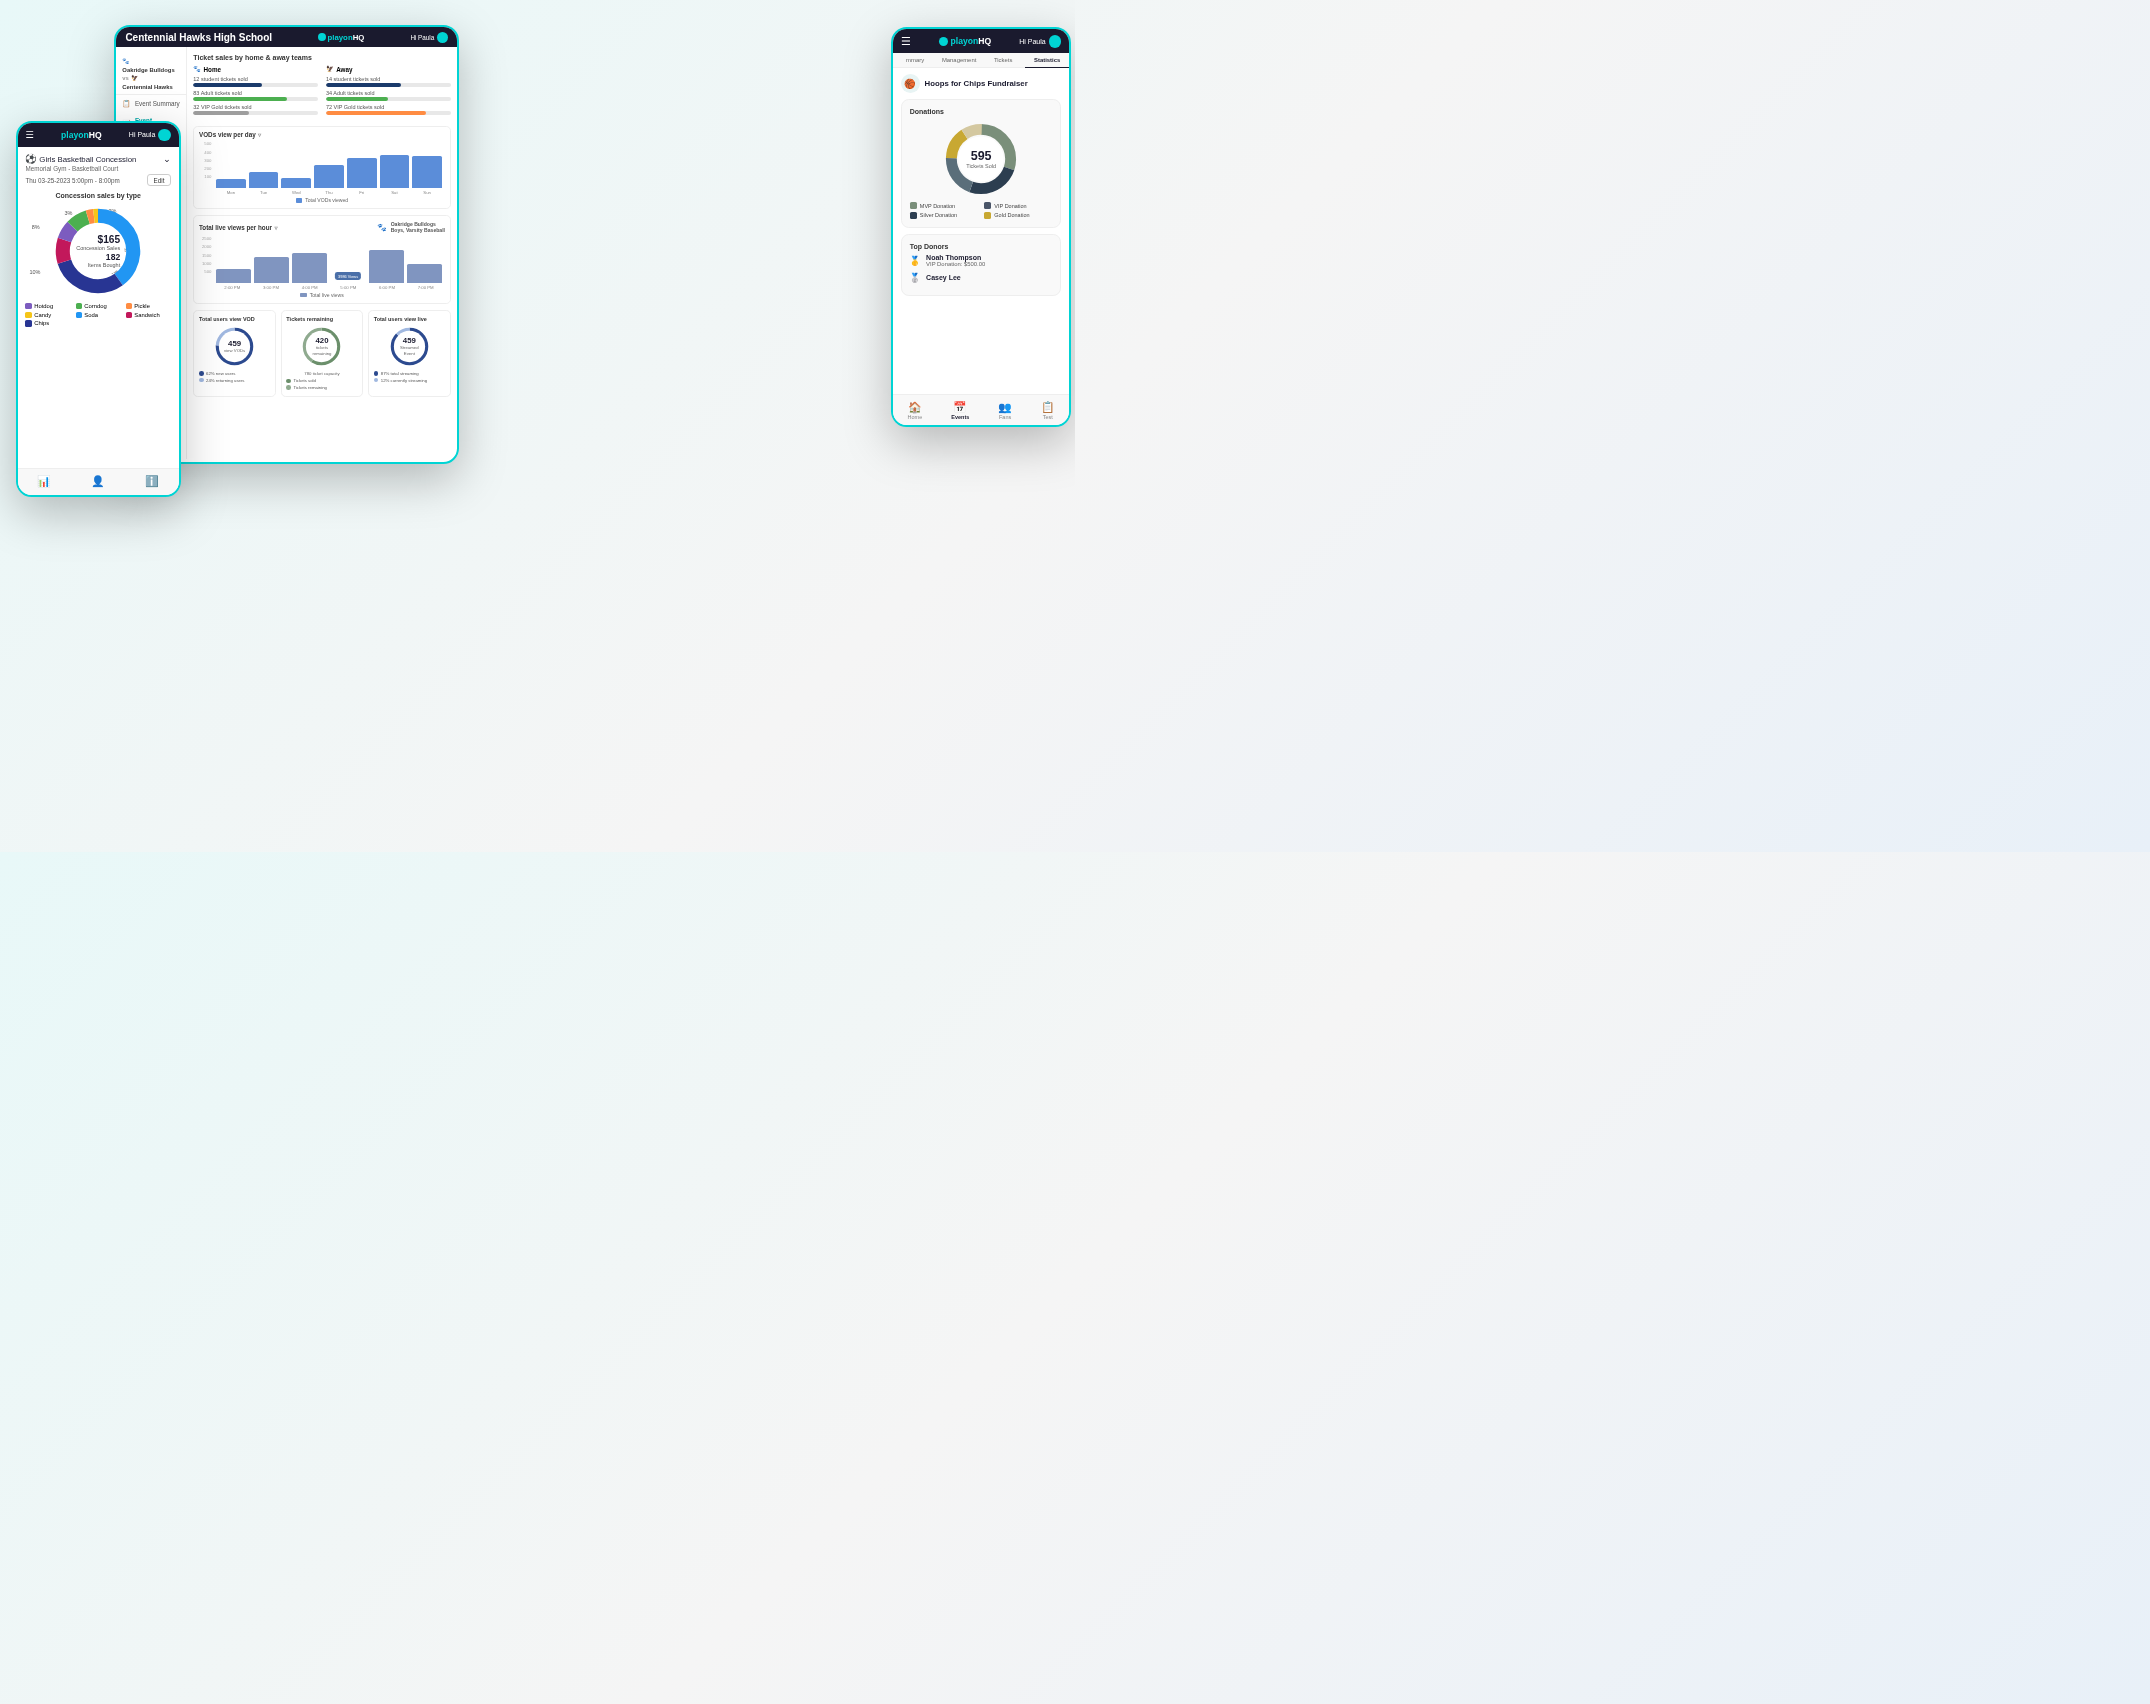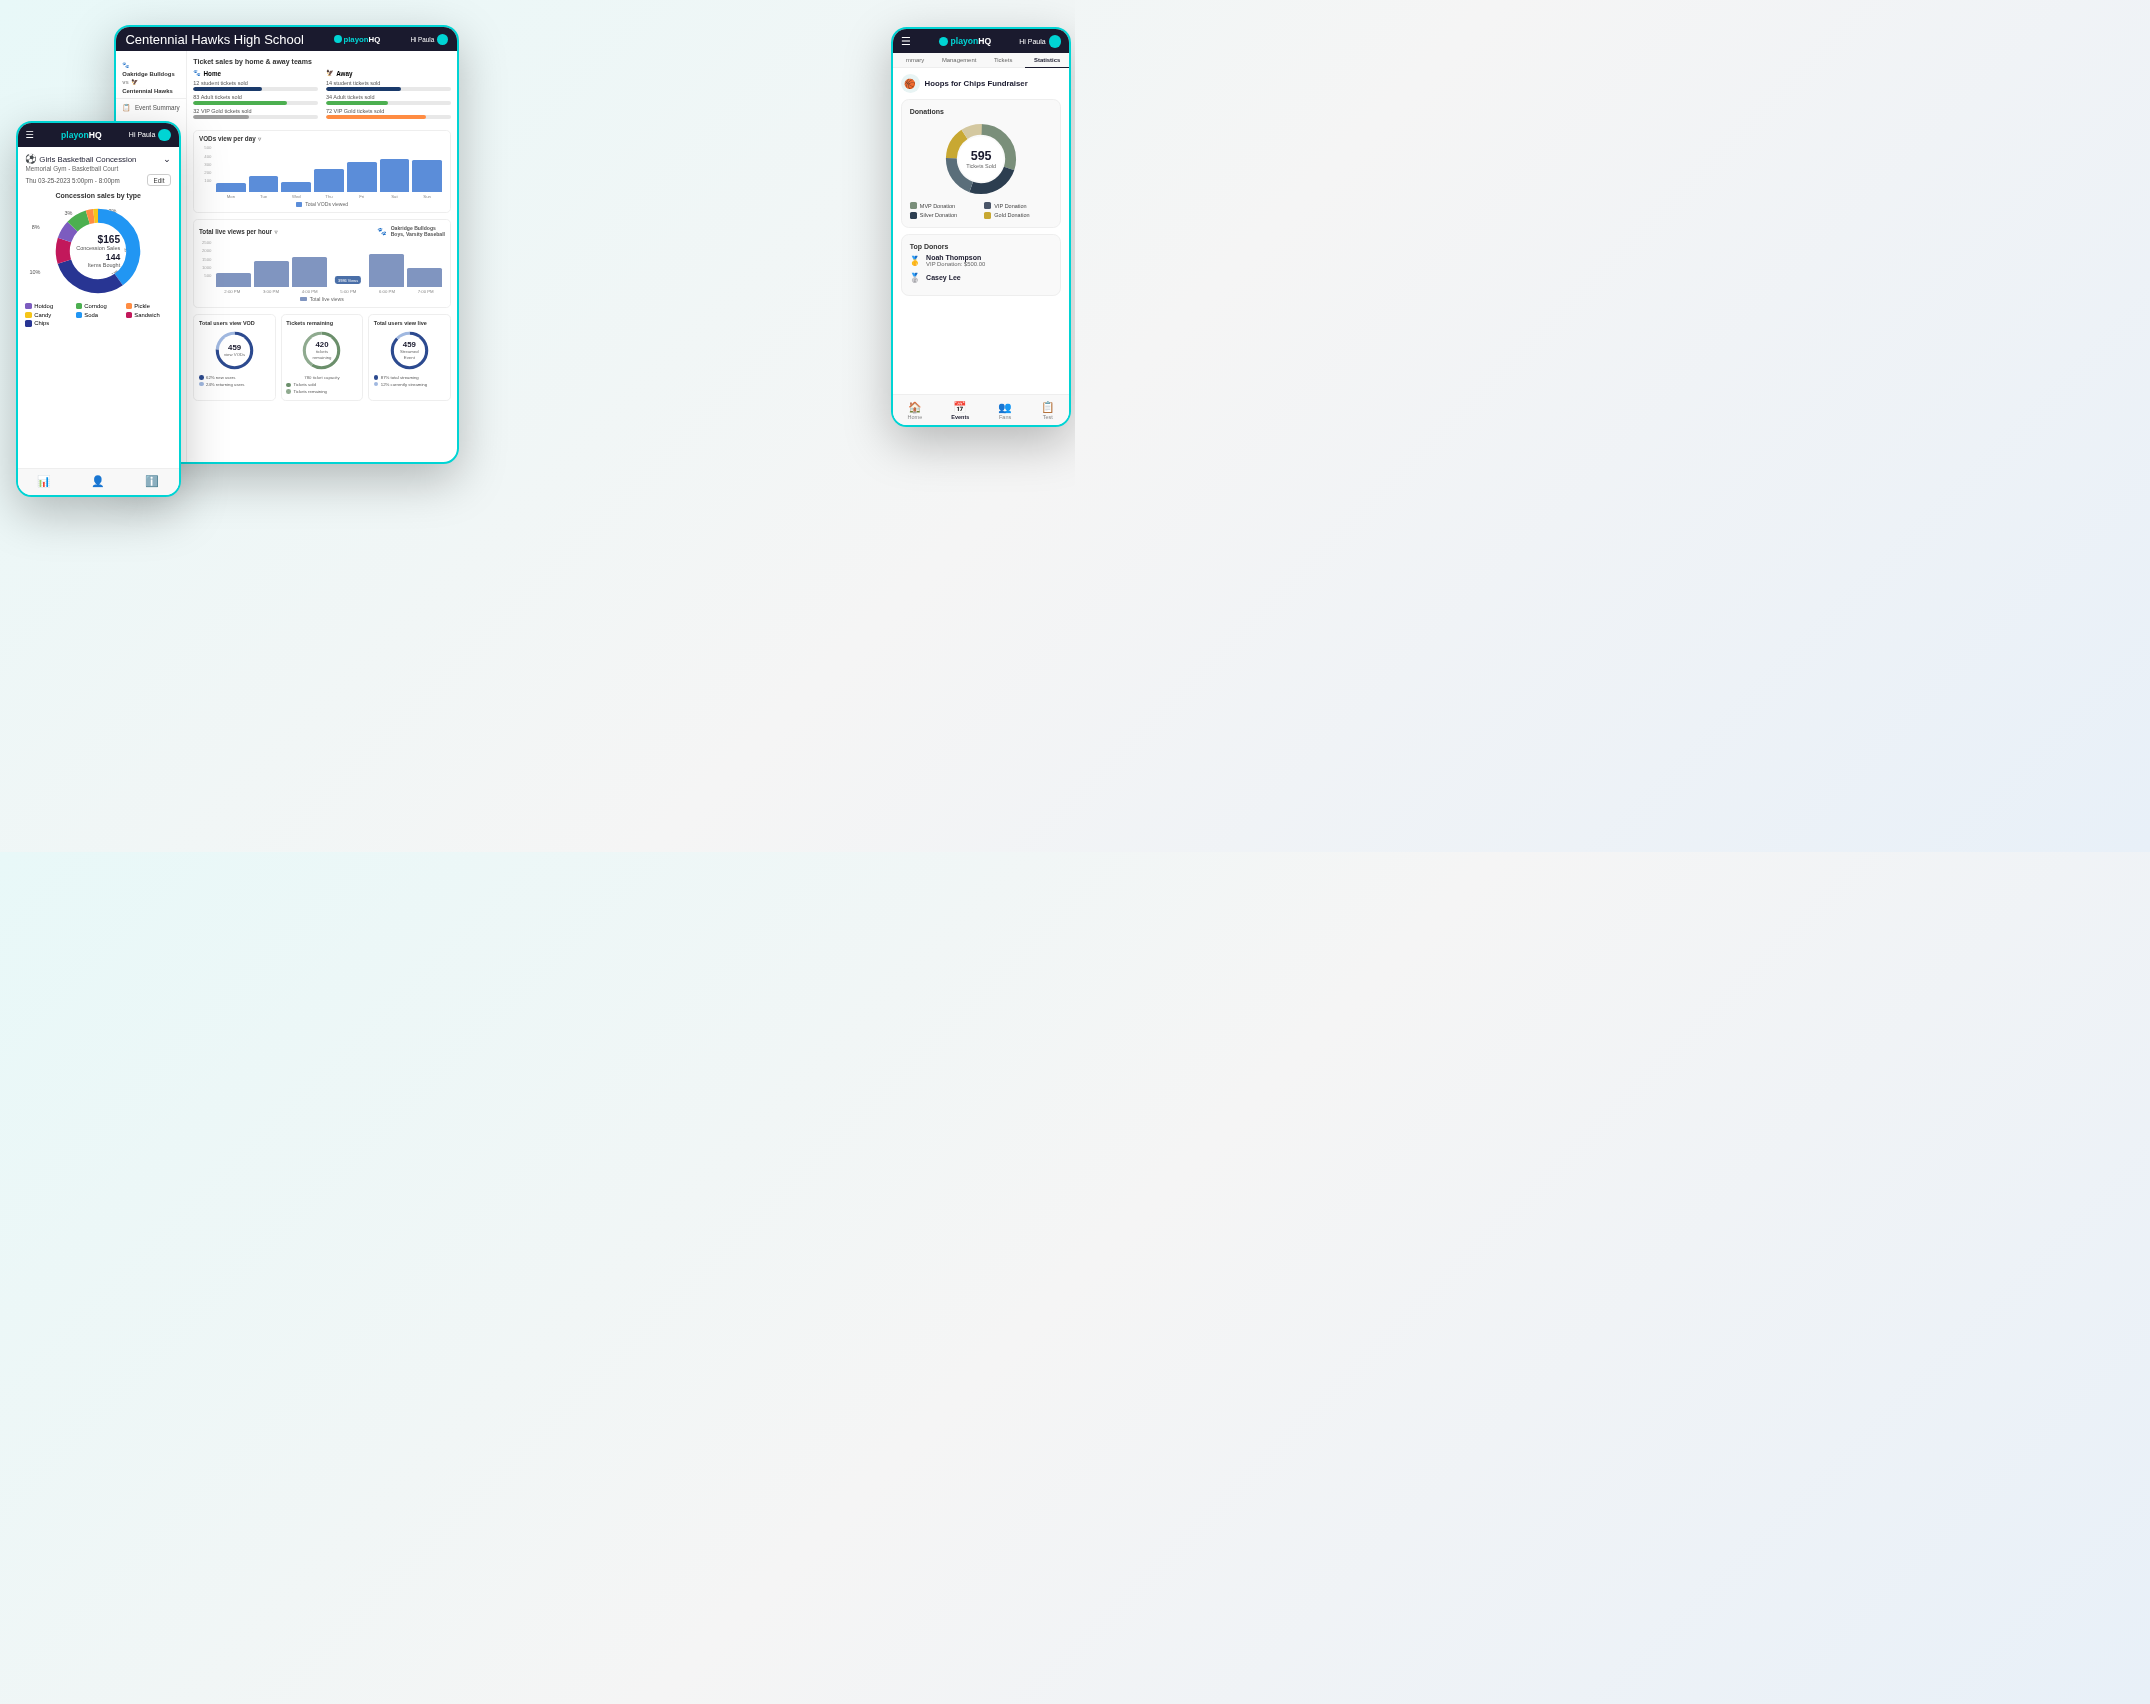--- a/index.html
+++ b/index.html
@@ -648,21 +648,21 @@
 
           <circle cx="60" cy="60" r="45" fill="none" stroke="#ff8c42" stroke-width="18" stroke-dasharray="8 275" stroke-dashoffset="-269" transform="rotate(-90 60 60)"></circle>
 
           <circle cx="60" cy="60" r="45" fill="none" stroke="#f5c518" stroke-width="18" stroke-dasharray="6 277" stroke-dashoffset="-277" transform="rotate(-90 60 60)"></circle>
 
           <circle cx="60" cy="60" r="34" fill="white"></circle>
         </svg>
         <div class="donut-center">
           <div class="amount">$165</div>
           <div class="label">Concession Sales</div>
-          <div class="count">144</div>
+          <div class="count">182</div>
           <div class="label">Items Bought</div>
         </div>
       </div>
     </div>
 
     <div class="legend-grid">
       <div class="legend-item">
         <div class="legend-dot" style="background:#7c5cbf;"></div>
         <span>Hotdog</span>
       </div>
@@ -701,21 +701,21 @@
       <span class="nav-icon">👤</span>
     </div>
     <div class="nav-item">
       <span class="nav-icon">ℹ️</span>
     </div>
   </div>
 </div>
 
 <div class="device device-middle">
   <div class="mid-header">
-    <span style="color:#fff;font-size:13px;">Centennial Hawks High School</span>
+    <span style="color:#fff;font-size:10px;font-weight:bold;">Centennial Hawks High School</span>
     <span style="display:flex;align-items:center;gap:1.6px;">
       <span style="width:7.8px;height:7.8px;background:#00d4d4;border-radius:50%;display:inline-block;"></span>
       <span class="logo">
         <span style="color:#00d4d4;">playon</span><span style="color:#fff;">HQ</span>
       </span>
     </span>
     <span class="hi" style="color:#fff;font-size:6.3px;display:flex;align-items:center;gap:2.4px;">
       <span>Hi Paula</span>
       <span class="avatar" style="width:11px;height:11px;background:#00d4d4;border-radius:50%;display:inline-block;"></span>
     </span>

